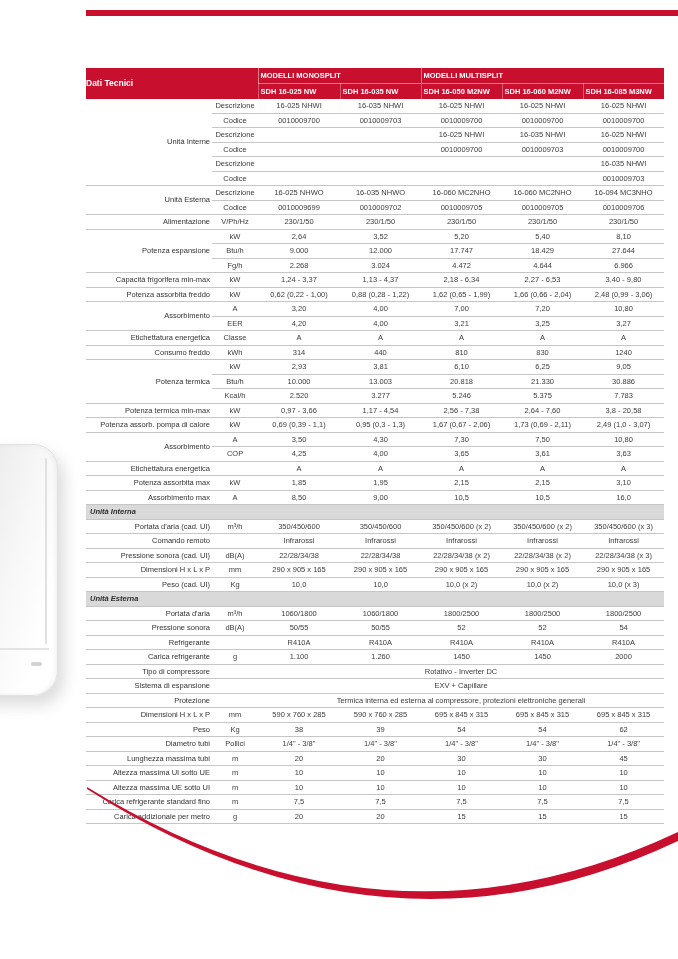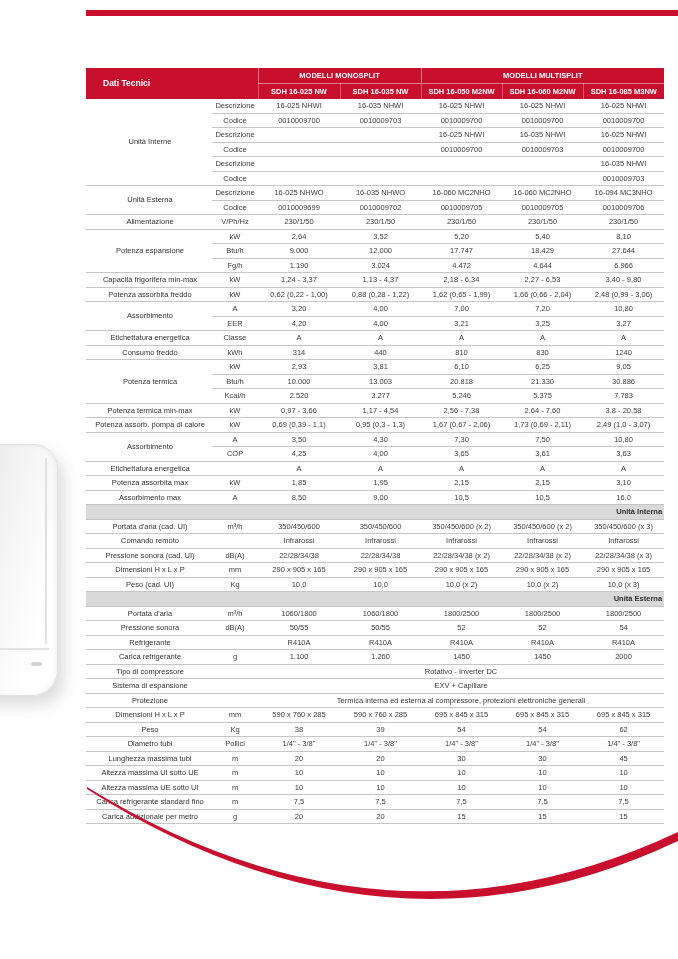--- a/index.html
+++ b/index.html
@@ -14,33 +14,33 @@
     position:relative;width:678px;height:959px;background:#ffffff;
     overflow:hidden;font-family:"Liberation Sans", sans-serif;color:var(--txt);
   }
   .topbar{position:absolute;left:86px;right:0;top:10px;height:6px;background:var(--accent);}
   table.spec{
     position:absolute;left:86px;top:68px;width:578px;
     border-collapse:collapse;table-layout:fixed;
   }
   thead th{
     background:var(--accent);color:#ffffff;font-weight:bold;
-    font-size:7.5px;line-height:9px;padding:3px 2px;text-align:center;
-  }
-  thead th.title{text-align:left;padding-left:17px;font-size:8.5px;}
+    font-size:7.5px;line-height:9px;padding:3px 2px;text-align:left;
+  }
+  thead th.title{text-align:left;padding-left:0;font-size:8.5px;}
   thead th.group{border-left:1px solid rgba(255,255,255,.45);border-bottom:1px solid rgba(255,255,255,.45);}
   thead th.model{border-left:1px solid rgba(255,255,255,.30);}
   tbody td{
     font-size:7.5px;line-height:9.5px;padding:2px;color:var(--txt);
     border-bottom:1px solid var(--line);text-align:center;vertical-align:middle;
   }
-  tbody td.label{text-align:center;padding-left:4px;color:#333;}
+  tbody td.label{text-align:right;padding-left:4px;color:#333;}
   tbody tr.section-row td{
-    background:var(--section-bg);font-weight:bold;text-align:right;
-    padding-left:4px;color:#2d2d2d;
+    background:var(--section-bg);font-weight:bold;text-align:left;
+    padding-left:4px;color:#2d2d2d;font-style:italic;
   }
   
   .indoor-unit{position:absolute;left:-30px;top:444px;width:88px;height:252px;}
   .iu-body{
     position:absolute;inset:0;
     background:linear-gradient(105deg,#e7e7e7 0%,#f6f6f6 45%,#ffffff 78%);
     border-radius:10px 24px 26px 12px;
     box-shadow:6px 9px 16px rgba(0,0,0,.14), inset -2px 0 4px rgba(0,0,0,.05);
     border:1px solid #e2e2e2;
   }
@@ -168,21 +168,21 @@
         <tr>
           <td class="unit">Btu/h</td>
           <td class="val">9.000</td>
           <td class="val">12.000</td>
           <td class="val">17.747</td>
           <td class="val">18.429</td>
           <td class="val">27.644</td>
         </tr>
         <tr>
           <td class="unit">Fg/h</td>
-          <td class="val">1.190</td>
+          <td class="val">2.268</td>
           <td class="val">3.024</td>
           <td class="val">4.472</td>
           <td class="val">4.644</td>
           <td class="val">6.966</td>
         </tr>
         <tr>
           <td class="label">Capacità frigorifera min-max</td>
           <td class="unit">kW</td>
           <td class="val">1,24 - 3,37</td>
           <td class="val">1,13 - 4,37</td>

